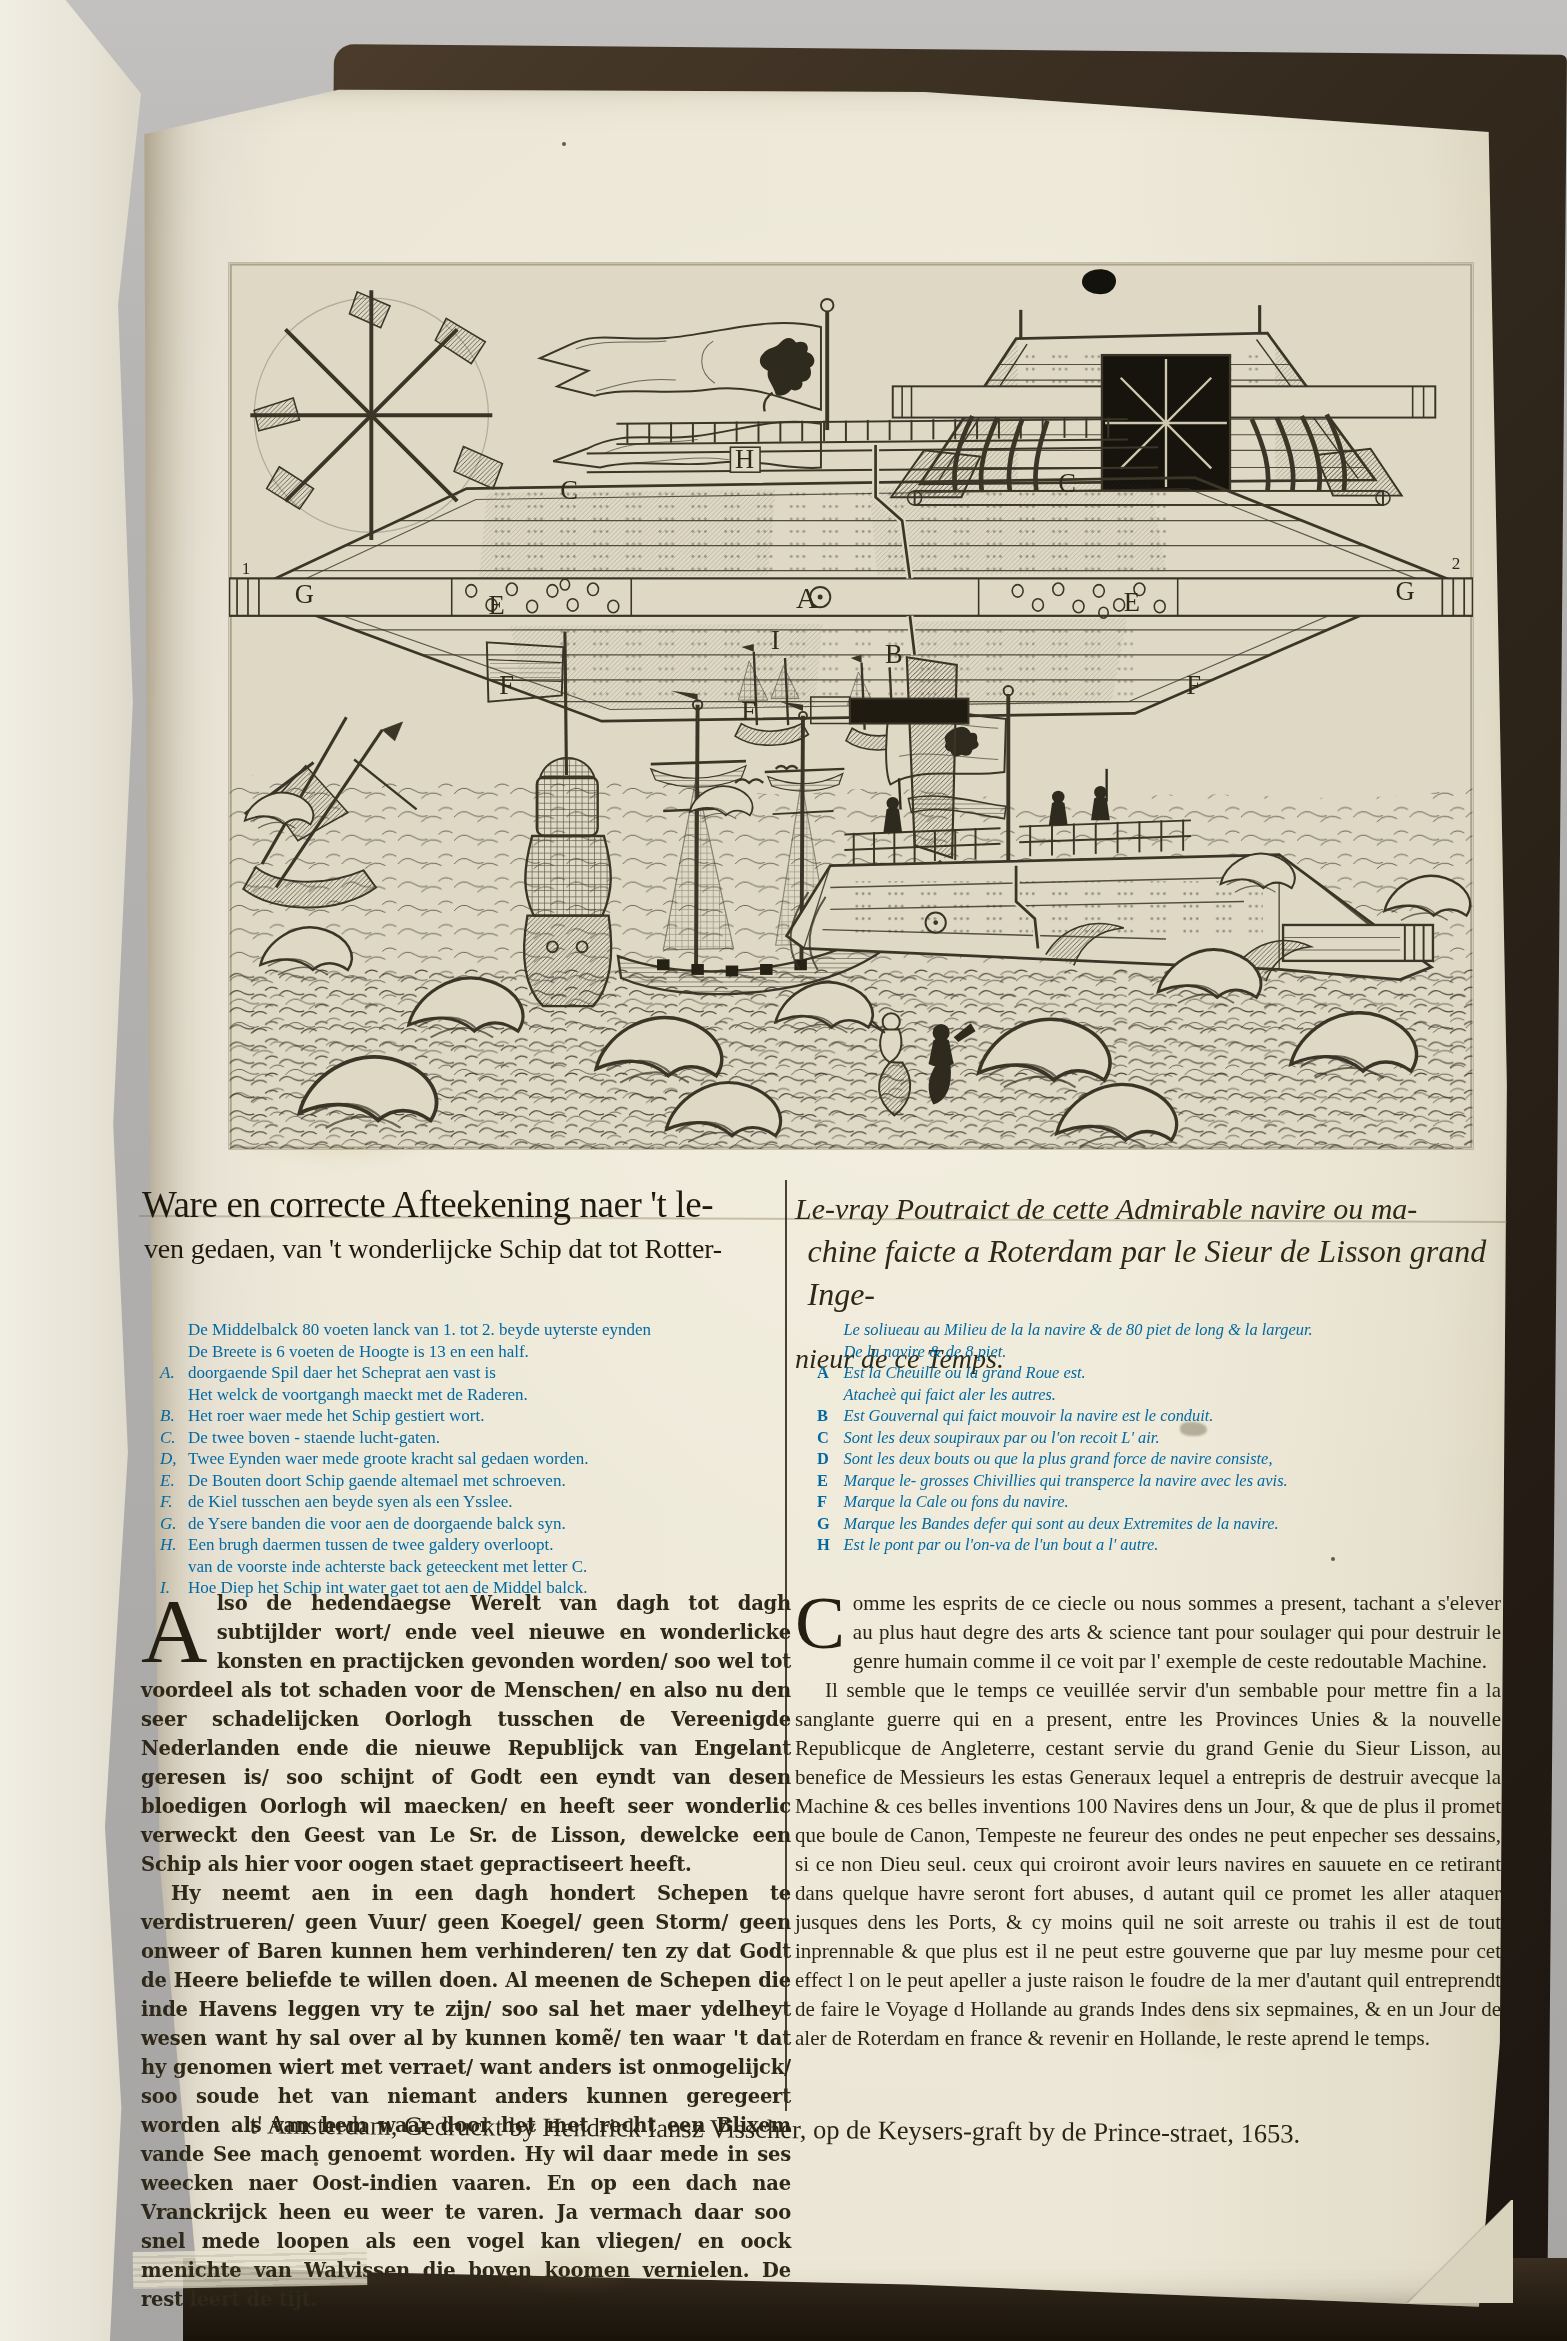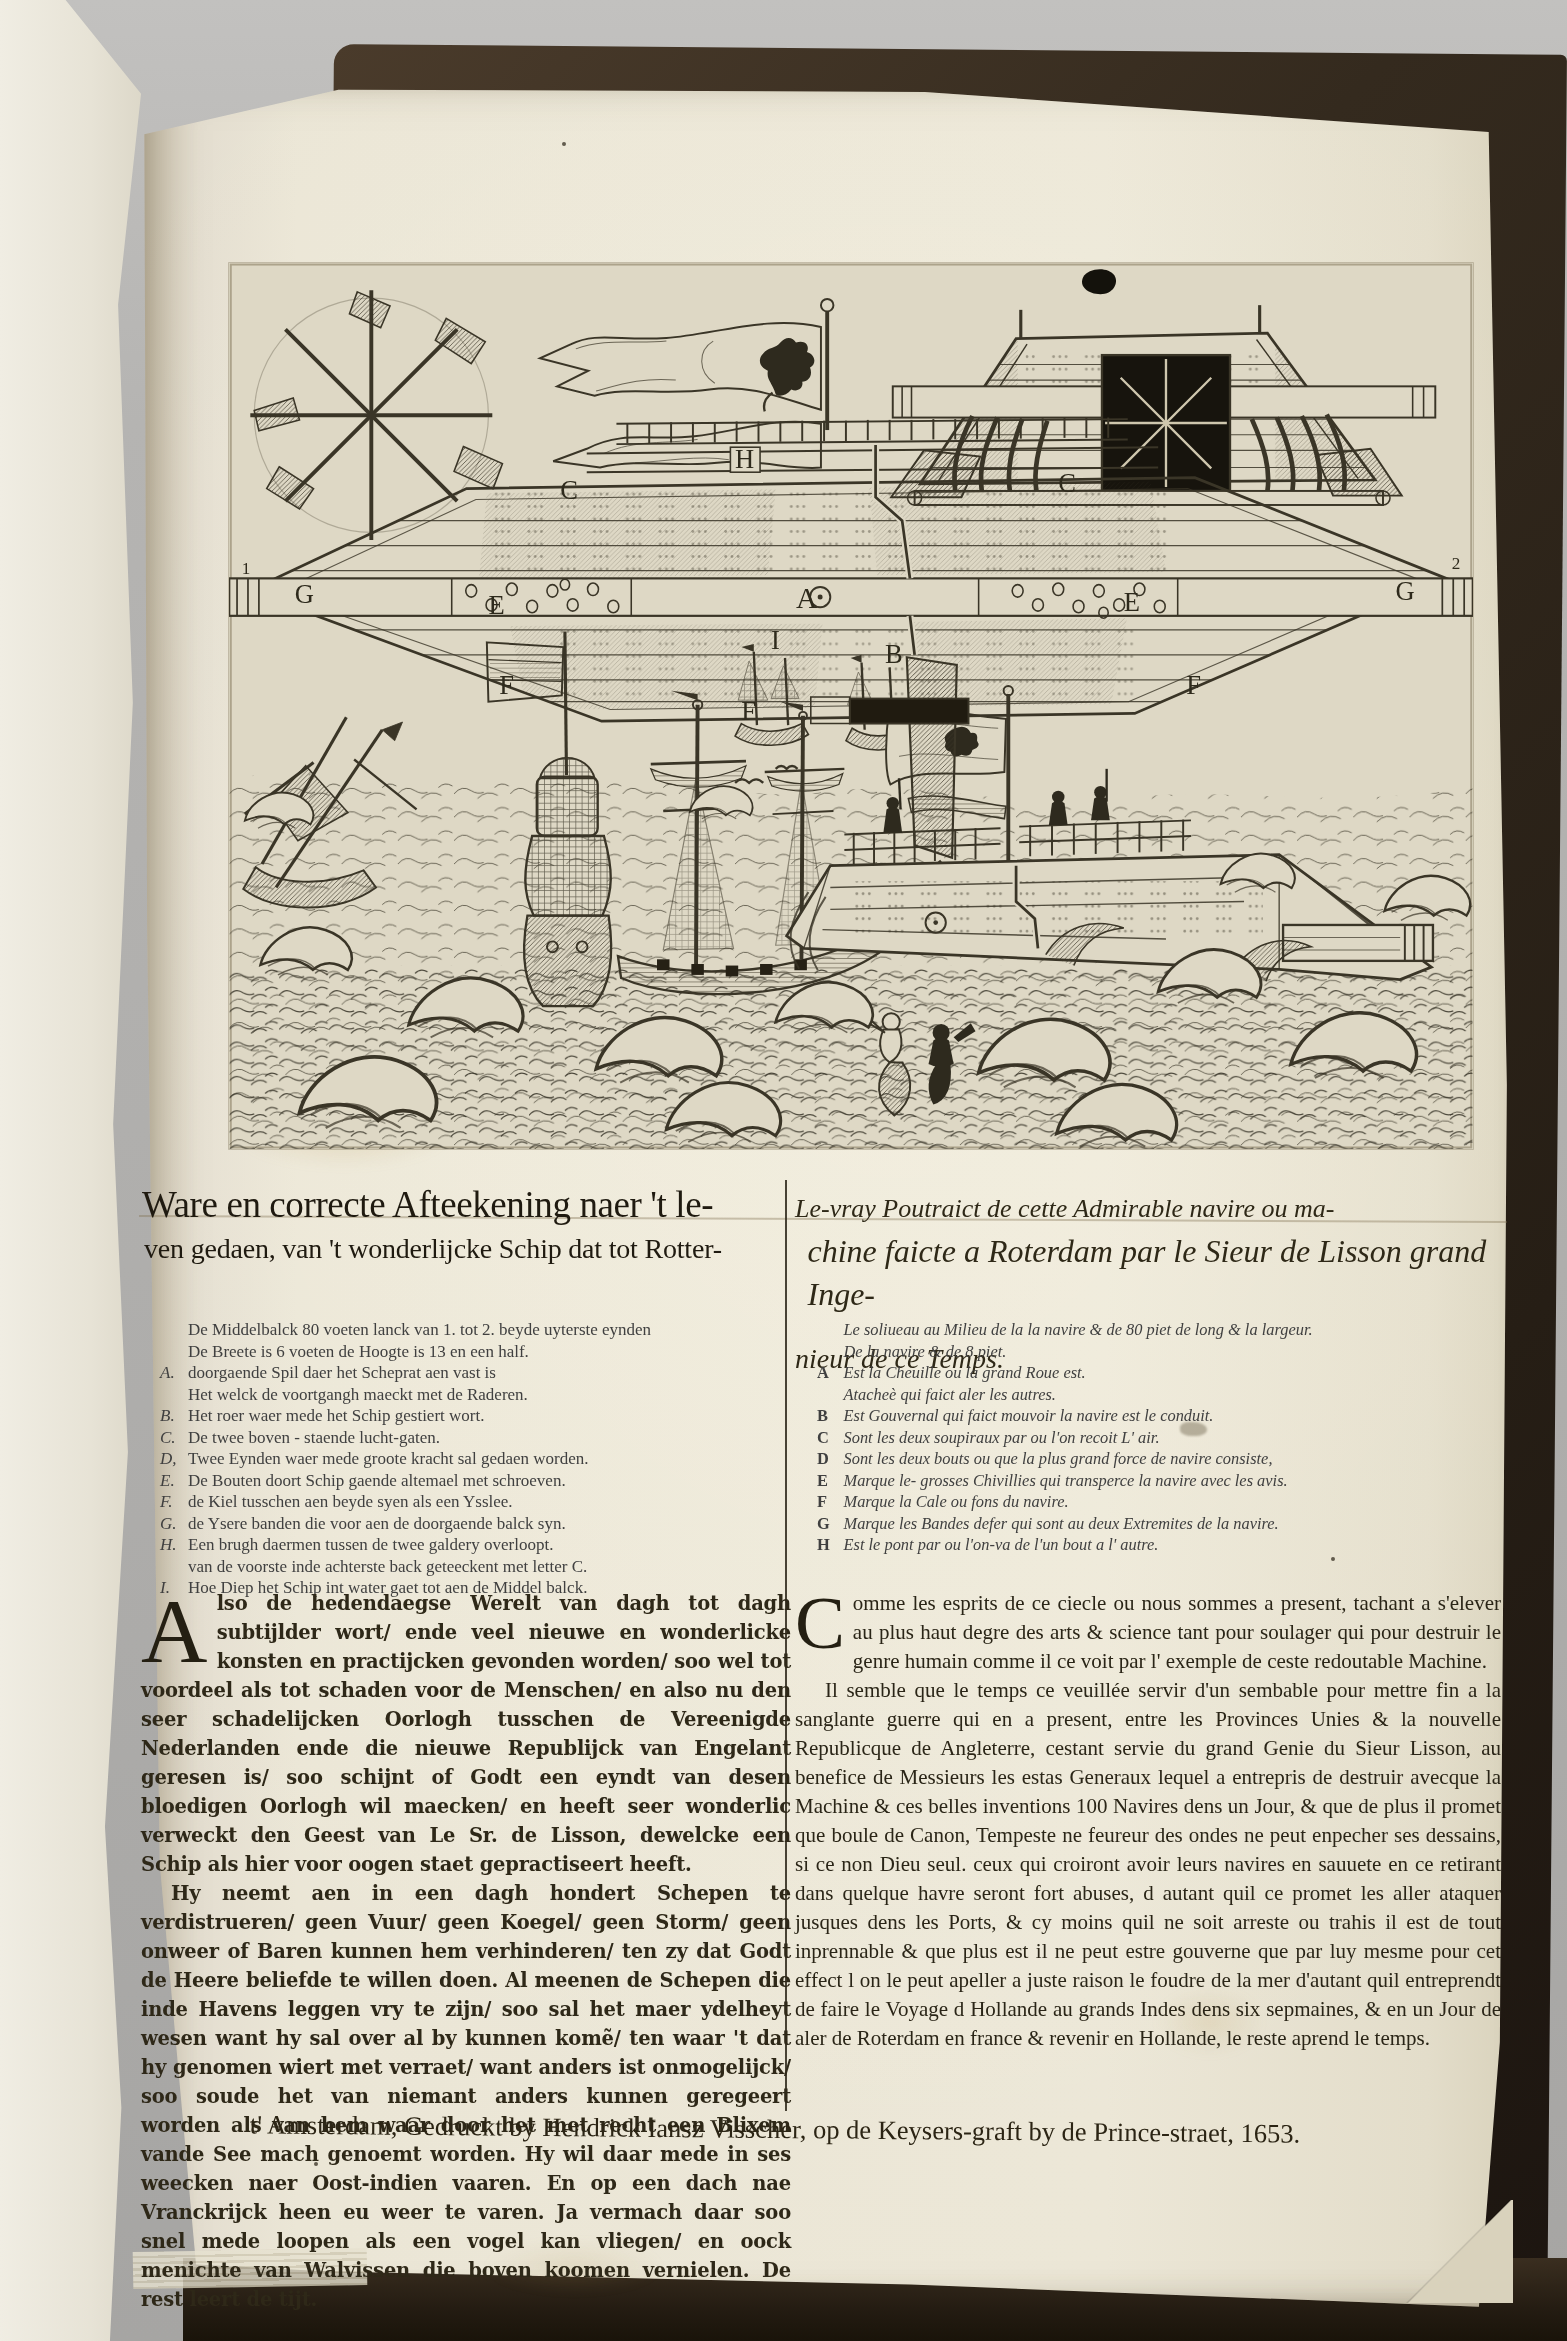--- a/index.html
+++ b/index.html
@@ -44,24 +44,24 @@
   
   .plate{left:229px;top:263px;width:1244px;height:886px;z-index:5;
     box-shadow:0 0 0 0.8px rgba(150,140,115,.6), inset 0 0 20px rgba(120,108,80,.25);}
   .plate svg{display:block;width:100%;height:100%;}
   .col-divider{left:785px;top:1180px;width:2.3px;height:931px;background:rgba(42,36,24,.85);z-index:6;}
   .du-title{left:142px;top:1183px;width:646px;z-index:6;color:#1f1a10;}
   .du-title .t1{font-size:37px;line-height:44px;letter-spacing:-0.4px;}
   .du-title .t2{font-size:28px;line-height:44px;margin-left:2px;letter-spacing:-0.2px;}
   .du-title .t3{font-size:28px;line-height:44px;letter-spacing:-0.2px;}
   .fr-title{left:795px;top:1187px;width:706px;z-index:6;color:#2e2817;font-style:italic;}
-  .fr-title .t1{font-size:26px;line-height:43px;}
+  .fr-title .t1{font-size:30px;line-height:43px;}
   .fr-title .t2{font-size:32px;line-height:43px;margin-left:12.5px;}
   .fr-title .t3{font-size:28px;line-height:43px;margin-top:21px;}
-  .legend{z-index:6;font-size:17px;line-height:21.5px;color:#404040;}
+  .legend{z-index:6;font-size:17px;line-height:21.5px;color:#0369a1;}
   .du-legend{left:160px;top:1319px;width:617px;}
   .fr-legend{left:817px;top:1319px;width:679px;font-style:italic;font-size:16.4px;}
   .leg-row{display:flex;}
   .leg-key{flex:0 0 28px;font-style:italic;}
   .fr-legend .leg-key{font-style:normal;font-weight:bold;flex:0 0 26.5px;}
   .body-col{z-index:6;text-align:justify;}
   .du-body{left:141px;top:1589px;width:650px;font-family:"DejaVu Serif", serif;font-weight:bold;
     font-size:19.5px;line-height:29px;color:#2e2818;letter-spacing:-0.2px;}
   .du-body p,.fr-body p{margin:0;}
   .du-body .p2,.fr-body .p2{text-indent:30px;}

